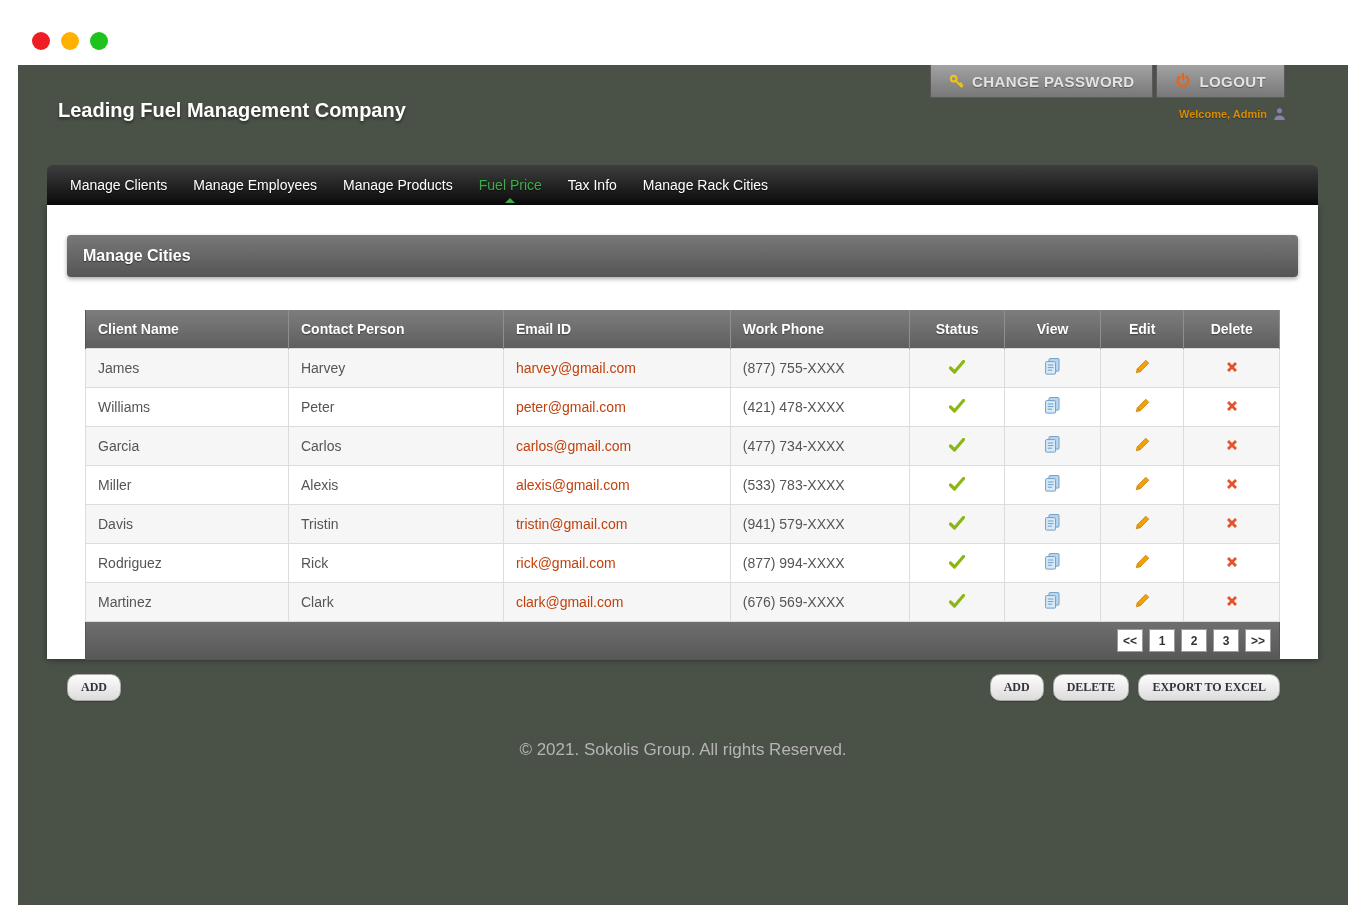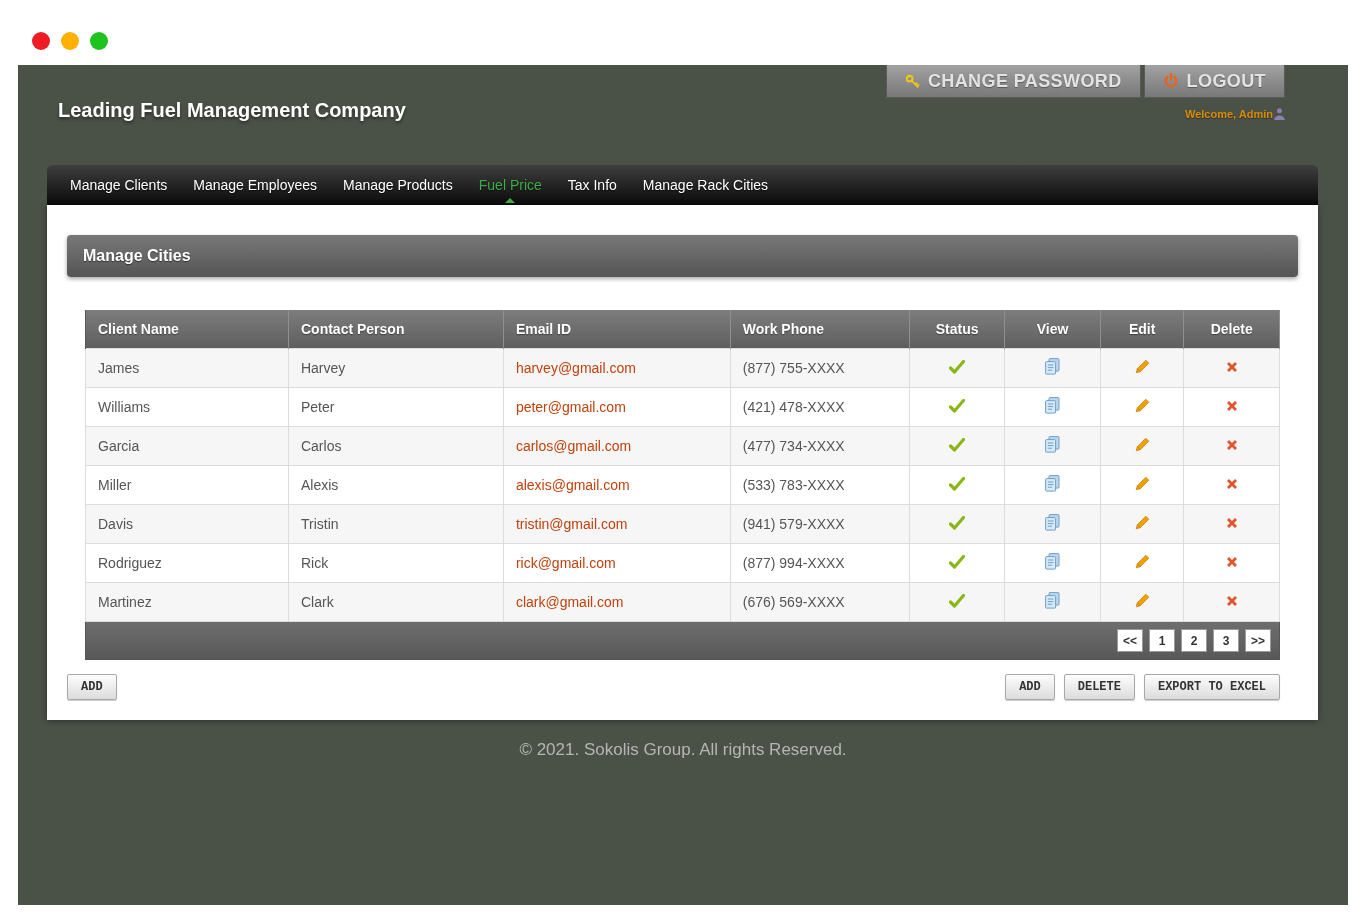--- a/index.html
+++ b/index.html
@@ -13,43 +13,43 @@
   .dot.yellow { background:#ffb000; }
   .dot.green { background:#1ec31e; }
 
   
   .app { position:absolute; left:18px; right:18px; top:65px; bottom:13px; background:#4a5147; }
 
   
   .top-actions { position:absolute; top:0; right:63px; display:flex; gap:3px; }
   .top-btn { height:33px; display:flex; align-items:center; gap:8px; padding:0 18px;
     background:linear-gradient(#a2a2a2,#787878); border:1px solid #5a5a5a; border-top:none;
-    color:#e3e3e3; font-size:18px; font-weight:bold; letter-spacing:.4px; cursor:pointer;
+    color:#e3e3e3; font-size:15px; font-weight:bold; letter-spacing:.4px; cursor:pointer;
     text-shadow:0 1px 1px rgba(0,0,0,.35); }
   .top-btn svg { display:block; }
 
-  .welcome { position:absolute; top:42px; right:62px; display:flex; align-items:center; 
+  .welcome { position:absolute; top:42px; right:62px; display:flex; align-items:center; gap:6px;
     color:#d98c00; font-size:11px; font-weight:bold; text-shadow:0 1px 1px rgba(0,0,0,.4); }
 
   .brand { position:absolute; top:34px; left:40px; color:#ffffff; font-size:20px; font-weight:bold;
     text-shadow:0 2px 3px rgba(0,0,0,.45); }
 
   
   .nav { position:absolute; top:100px; left:29px; right:30px; height:40px;
     background:linear-gradient(#3e3e3e,#0a0a0a); border-radius:6px 6px 0 0;
     display:flex; align-items:stretch; padding:0 10px; }
   .nav-item { position:relative; display:flex; align-items:center; padding:0 13px;
     color:#ffffff; font-size:14px; font-weight:normal; cursor:pointer; text-shadow:0 1px 1px rgba(0,0,0,.6); }
   .nav-item.active { color:#3fae49; }
   .nav-item.active .caret { position:absolute; bottom:2px; left:50%; margin-left:-5px;
     width:0; height:0; border-left:5px solid transparent; border-right:5px solid transparent;
     border-bottom:5px solid #3fae49; }
 
   
-  .panel { position:absolute; top:140px; left:29px; right:30px; height:515px; background:#ffffff;
+  .panel { position:absolute; top:140px; left:29px; right:30px; height:454px; background:#ffffff;
     box-shadow:0 1px 6px rgba(0,0,0,.4); }
 
   .panel-header { margin:30px 20px 0 20px; height:42px; line-height:42px; padding-left:16px;
     background:linear-gradient(#787878,#555555); border-radius:4px; color:#ffffff;
     font-size:16px; font-weight:bold; box-shadow:0 2px 4px rgba(0,0,0,.35);
     text-shadow:0 1px 1px rgba(0,0,0,.5); }
 
   .table-wrap { margin:33px 38px 0 38px; }
   table { width:100%; border-collapse:collapse; font-size:14px;padding-left:40px; }
   thead th { background:linear-gradient(#7d7d7d,#5e5e5e); color:#ffffff; font-weight:bold;
@@ -66,23 +66,23 @@
   .pager { margin:0 38px; height:38px; background:linear-gradient(#6e6e6e,#585858);
     display:flex; align-items:center; justify-content:flex-end; gap:6px; padding-right:8px;
     border:1px solid #555; border-top:none; }
   .pg-btn { min-width:26px; height:23px; background:#ffffff; border:1px solid #9a9a9a;
     color:#333333; font-size:12px; font-weight:bold; display:flex; align-items:center;
     justify-content:center; cursor:pointer; padding:0 4px; }
 
   
   .actions { margin:14px 38px 0 20px; display:flex; justify-content:space-between; align-items:center; }
   .actions-right { display:flex; gap:9px; }
-  .btn { background:linear-gradient(#fdfdfd,#dcdcdc); border:1px solid #a8a8a8; border-radius:2px;
+  .btn { background:linear-gradient(#fdfdfd,#dcdcdc); border:1px solid #a8a8a8; border-radius:10px;
     padding:5px 13px; font-size:12px; font-weight:bold; color:#333333; cursor:pointer;
-    font-family:Liberation Mono, monospace; box-shadow:0 1px 1px rgba(0,0,0,.2); }
+    font-family:Liberation Serif, serif; box-shadow:0 1px 1px rgba(0,0,0,.2); }
 
   .footer { position:absolute; top:675px; left:0; right:0; text-align:center;
     color:#b5b5b5; font-size:17px; }
 
   .svgdefs { position:absolute; width:0; height:0; overflow:hidden; }
 </style>
 </head>
 <body>
 
 <svg class="svgdefs" xmlns="http://www.w3.org/2000/svg">

